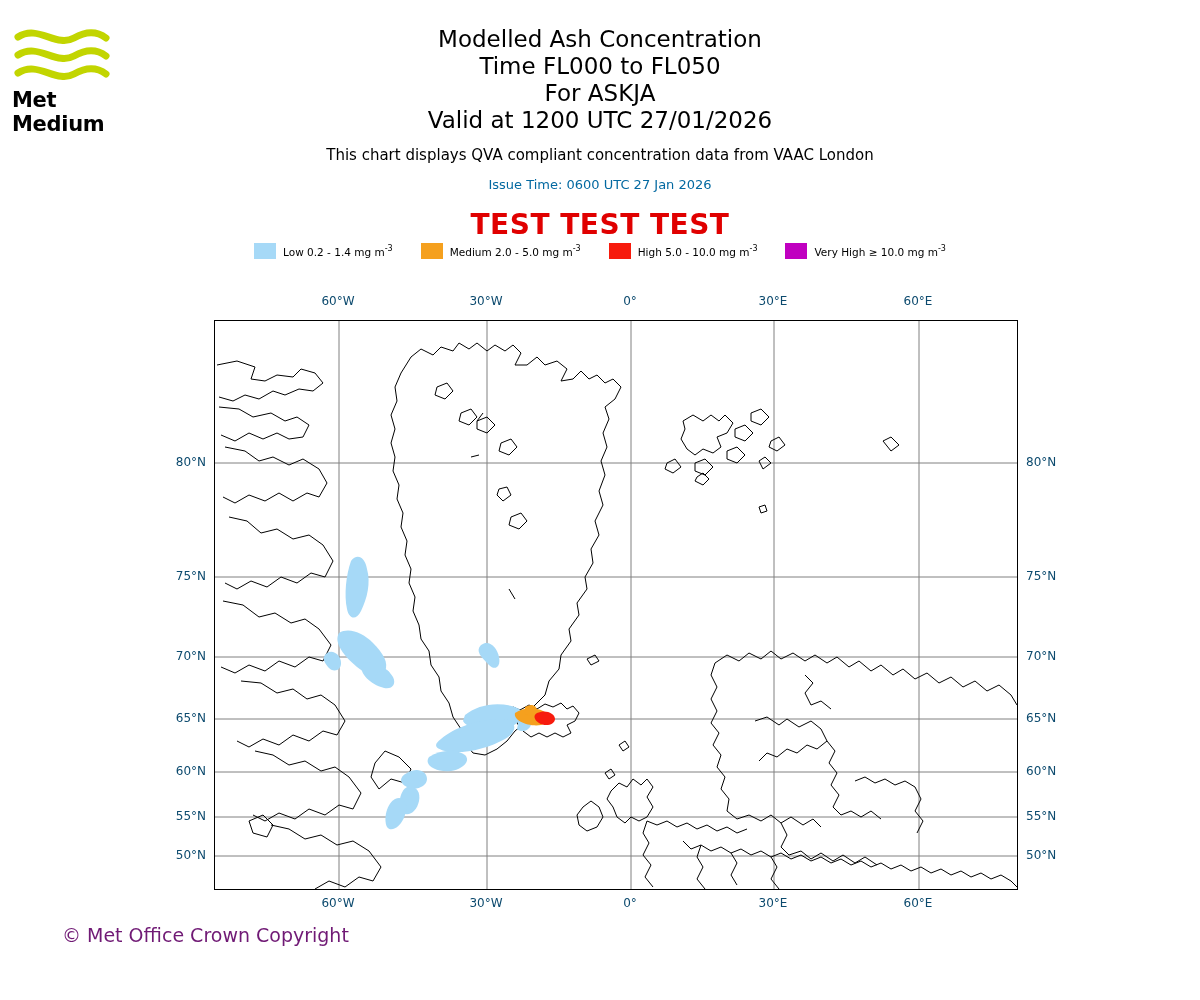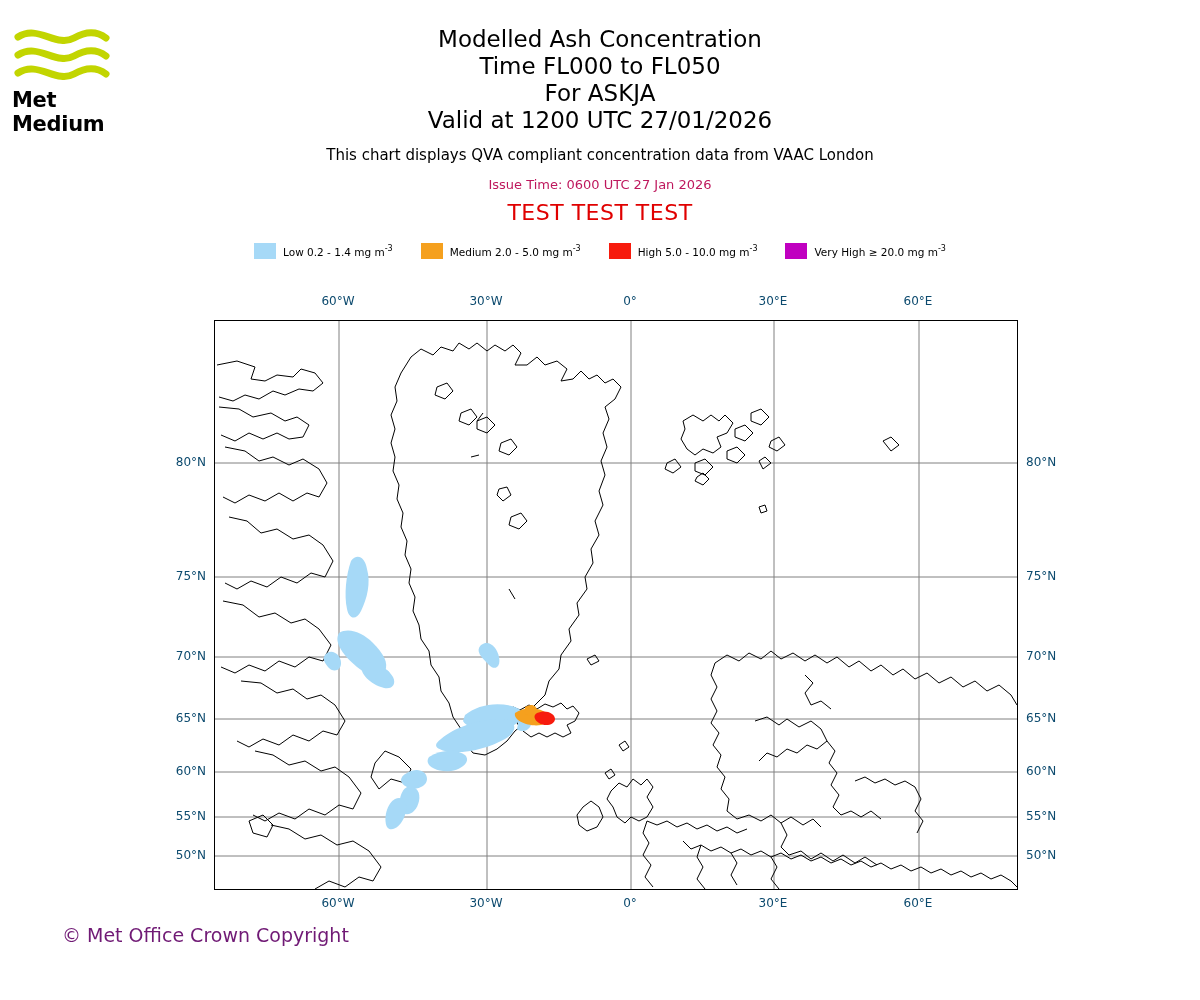--- a/index.html
+++ b/index.html
@@ -51,27 +51,28 @@
   }
   #title-main { margin-top: 26px; }
   #subtitle-qva {
     font-size: 15px;
     margin-top: 12px;
     color: #000;
   }
   #issue-time {
     font-size: 13px;
     margin-top: 13px;
-    color: #be185d;
+    color: #0369a1;
   }
   #test-banner {
-    font-size: 22px;
+    font-size: 28px;
     color: #e00000;
-    margin-top: 8px;
+    margin-top: 16px;
     letter-spacing: 0.5px;
+    font-weight: bold;
   }
 
   
   #legend {
     position: absolute;
     top: 243px;
     left: 0;
     width: 1200px;
     display: flex;
     justify-content: center;
@@ -163,21 +164,21 @@
   <div class="legend-item">
     <span class="legend-swatch" style="background:#f5a01e"></span>
     <span class="legend-label"><span>Medium 2.0 - 5.0 mg m</span><sup>-3</sup></span>
   </div>
   <div class="legend-item">
     <span class="legend-swatch" style="background:#f71b0d"></span>
     <span class="legend-label"><span>High 5.0 - 10.0 mg m</span><sup>-3</sup></span>
   </div>
   <div class="legend-item">
     <span class="legend-swatch" style="background:#c000c0"></span>
-    <span class="legend-label"><span>Very High  ≥ 20.0 mg m</span><sup>-3</sup></span>
+    <span class="legend-label"><span>Very High  ≥ 10.0 mg m</span><sup>-3</sup></span>
   </div>
 </div>
 
 <div id="map-wrap">
 
   <div class="axis-label lon-top" style="left:124px; top:-26px;">60°W</div>
   <div class="axis-label lon-top" style="left:272px; top:-26px;">30°W</div>
   <div class="axis-label lon-top" style="left:416px; top:-26px;">0°</div>
   <div class="axis-label lon-top" style="left:559px; top:-26px;">30°E</div>
   <div class="axis-label lon-top" style="left:704px; top:-26px;">60°E</div>

